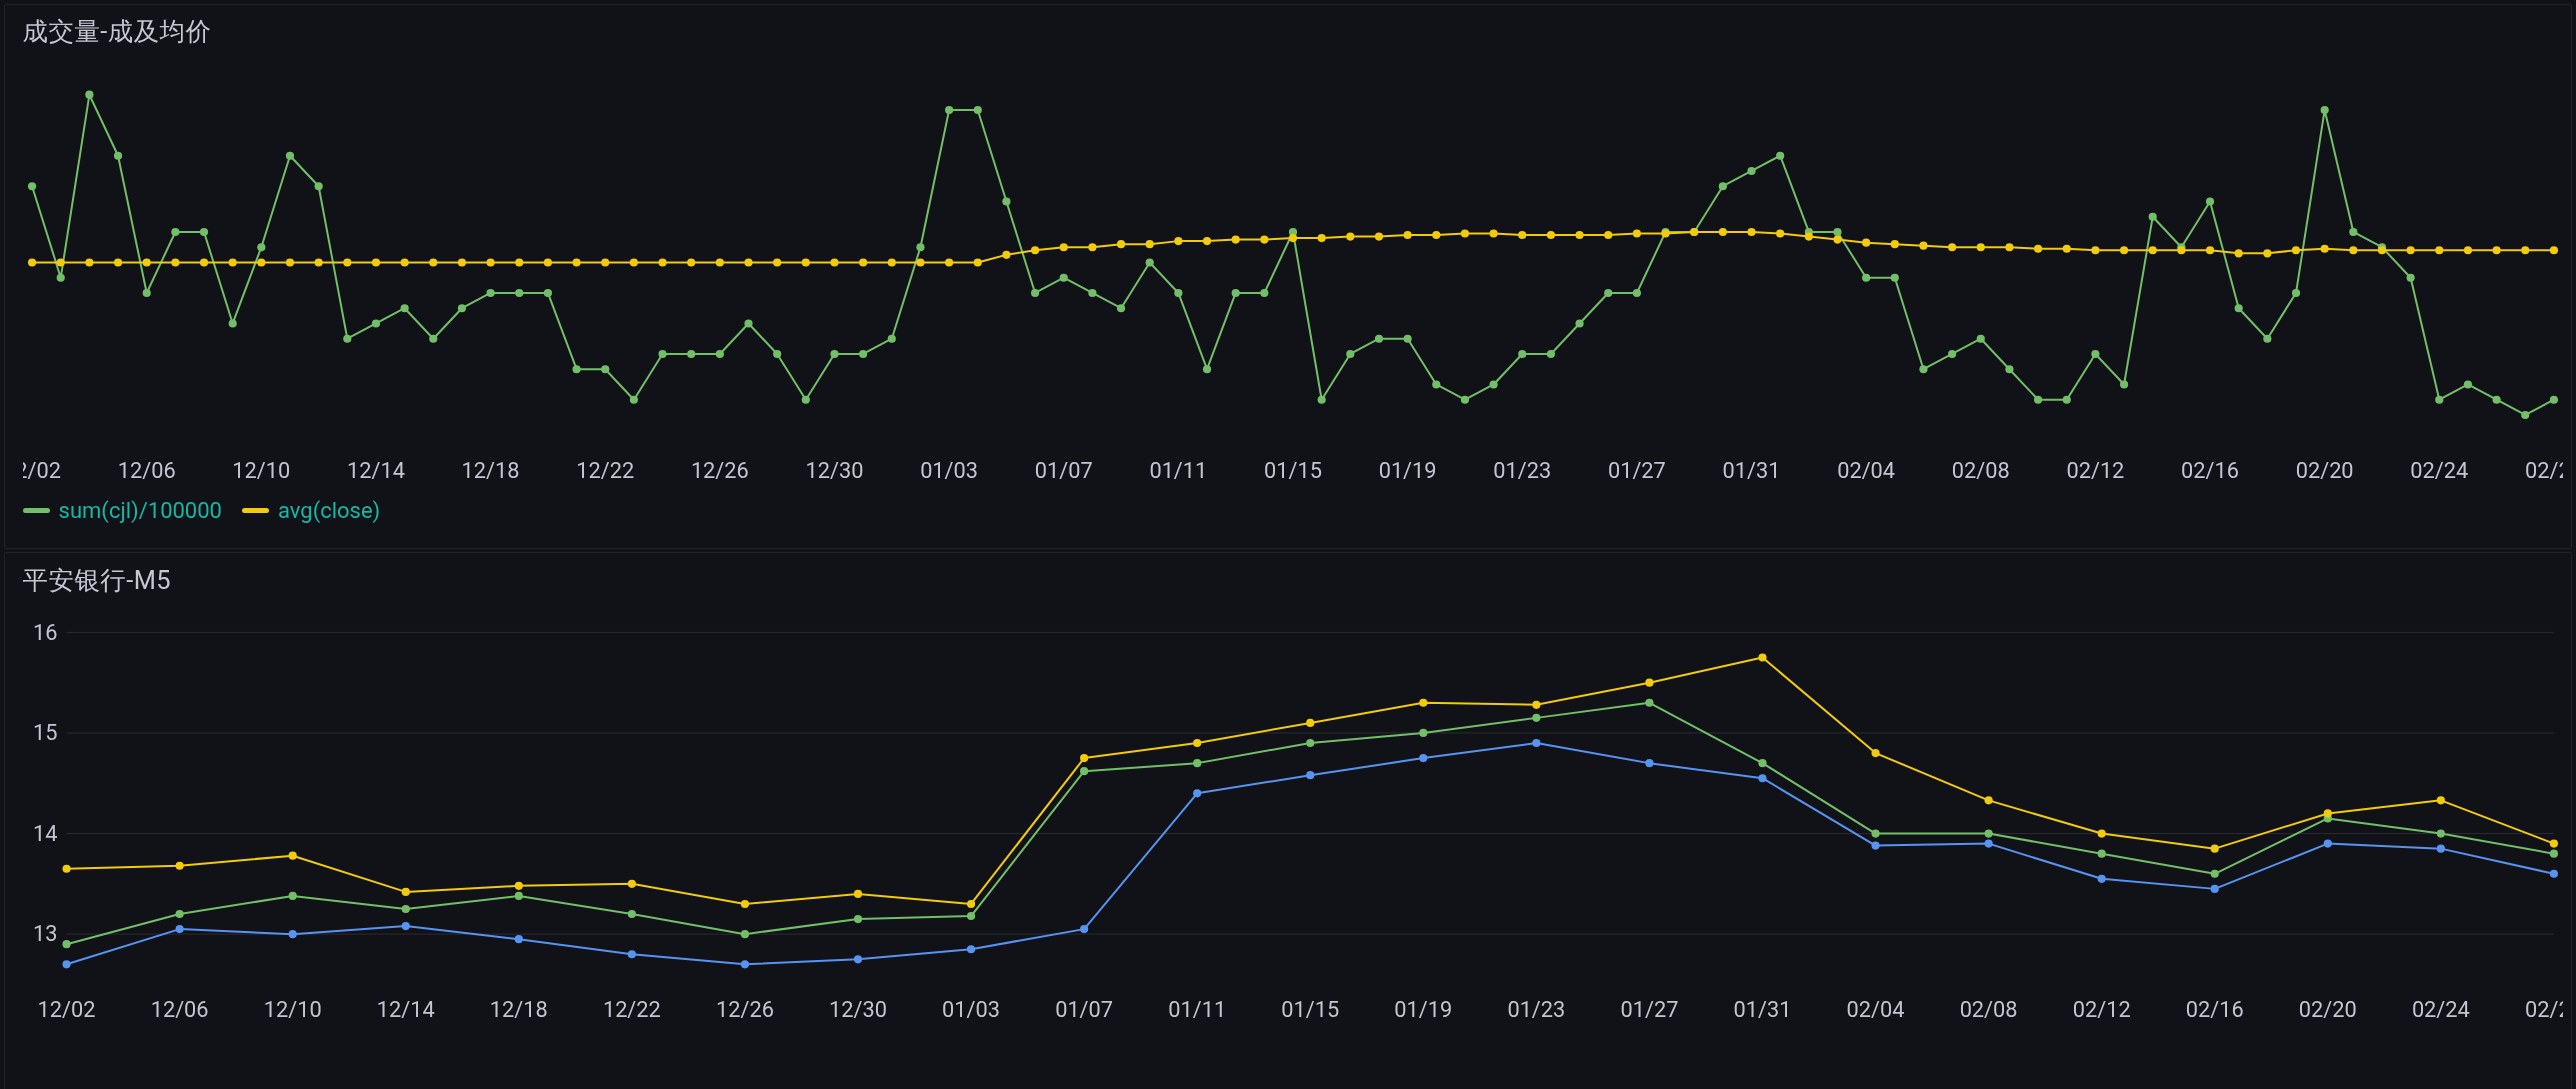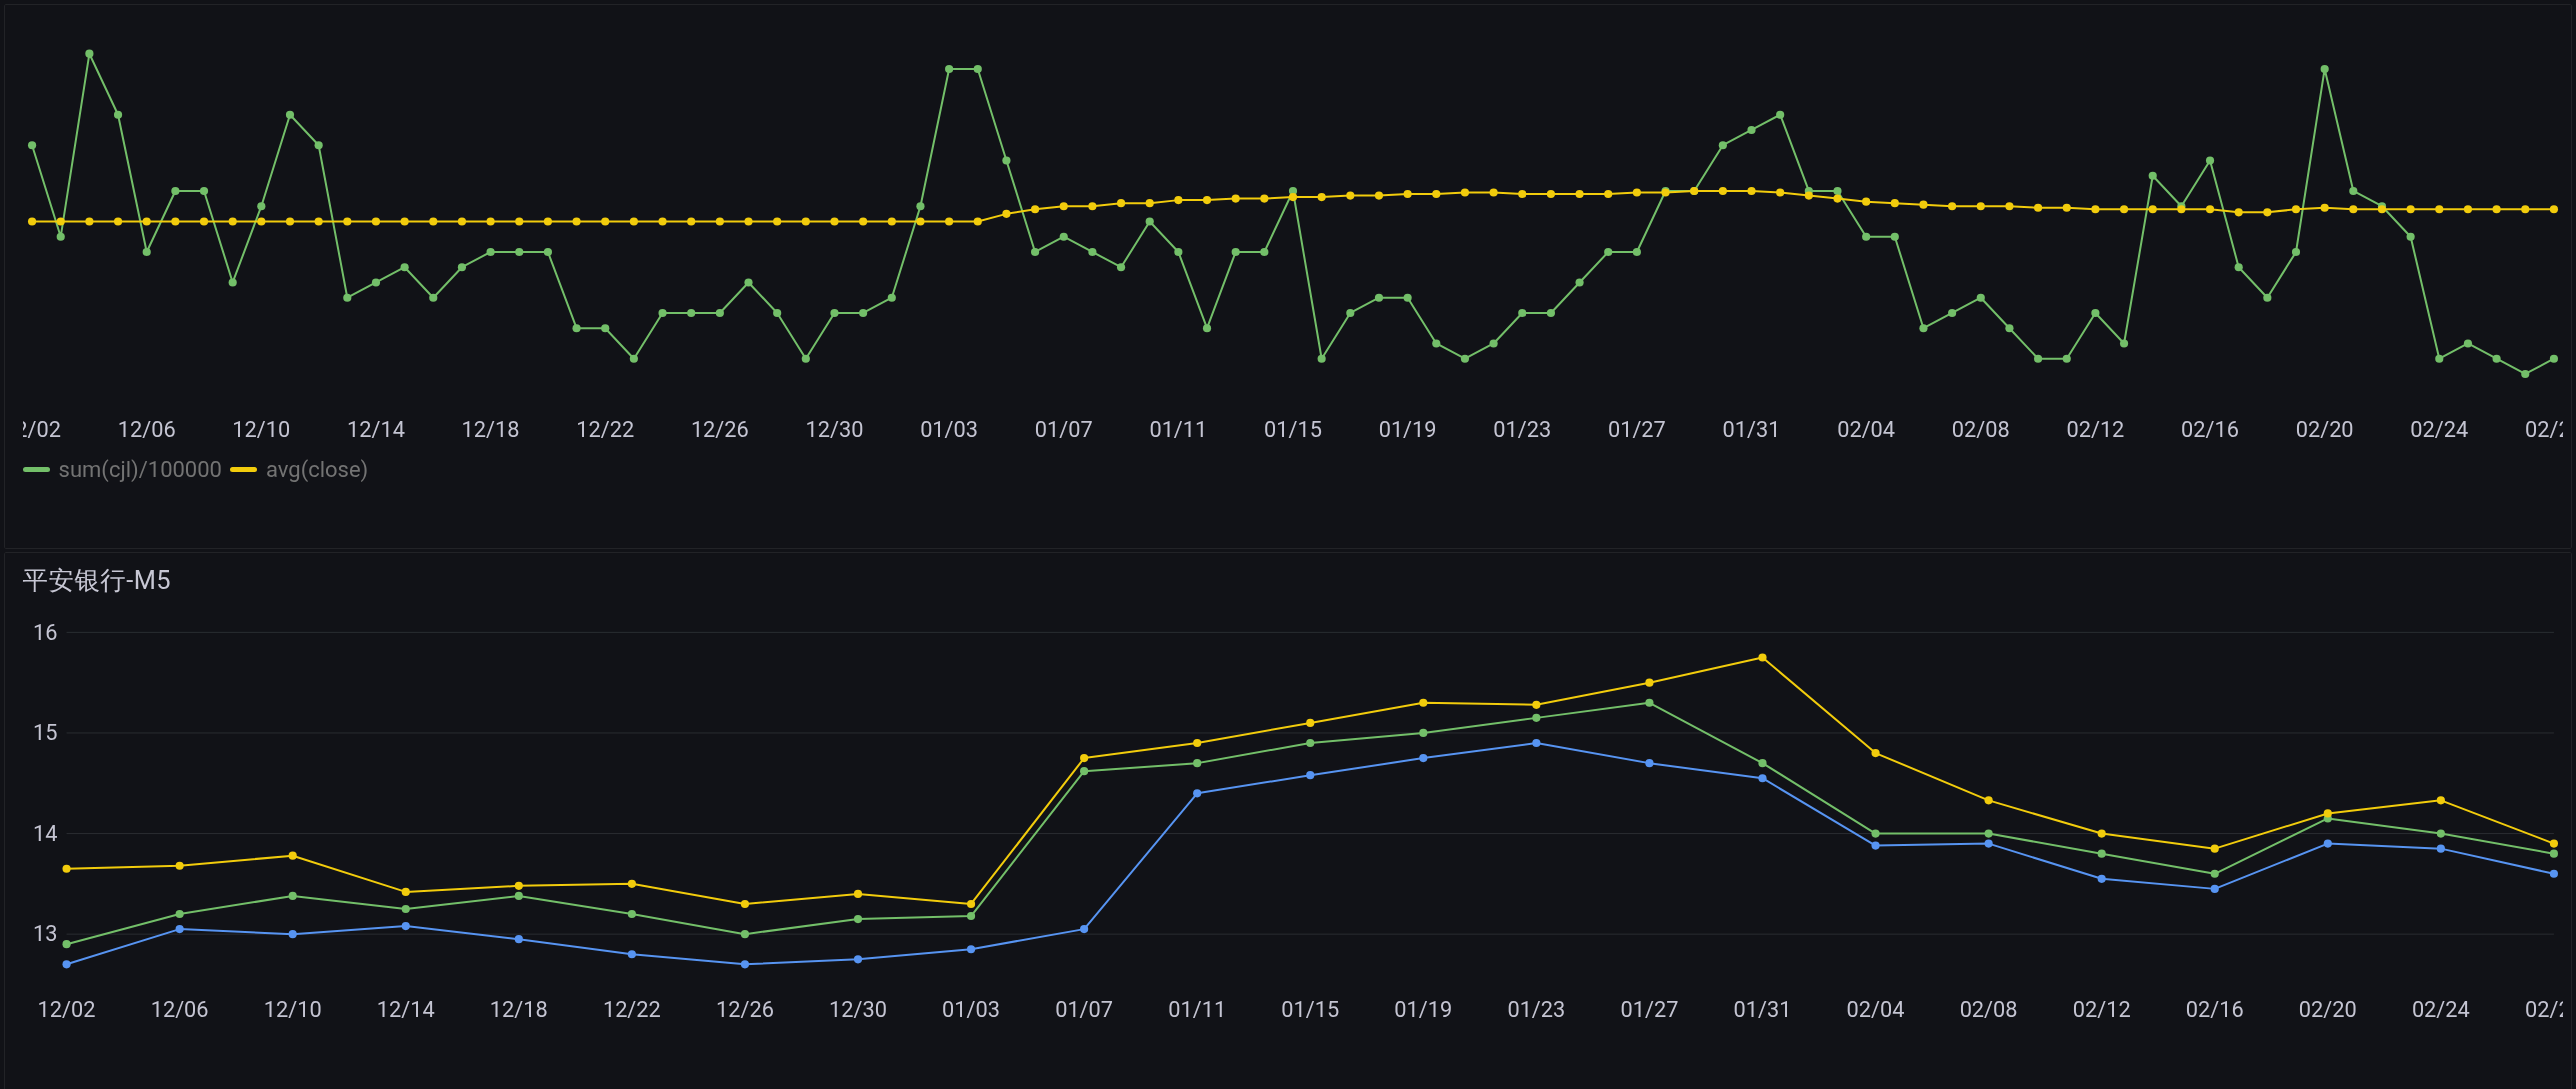--- a/index.html
+++ b/index.html
@@ -22,34 +22,35 @@
     font-size: 25.4px;
     color: #c7c7d4;
     font-weight: 400;
     margin: 1.8px 0 5.4px 0;
     letter-spacing: 0.5px;
   }
   .chart-wrap { width: 100%; }
   svg { display: block; }
   .tick-label { fill: #c4c4d2; font-size: 24px; }
   .grid-line { stroke: #2c2f34; stroke-width: 1; }
-  .legend { display: flex; align-items: center; gap: 8px; margin-top: 7.3px; font-size: 22px; color: #737373; }
+  .legend { display: flex; align-items: center; gap: 20px; margin-top: 7.3px; font-size: 22px; color: #14b8a6; }
   .legend-item { display: flex; align-items: center; gap: 9px; }
   .legend-swatch { width: 27px; height: 5.4px; border-radius: 2.7px; display: inline-block; }
   .watermark {
     position: absolute; bottom: 5.4px; right: 12.7px;
     font-size: 16.3px; color: #6b6b74; letter-spacing: 0.3px;
   }
   .panel-top { height: 545px; }
   .panel-bot { height: 616px; }
 </style>
 </head>
 <body>
 
 <div class="panel panel-top">
+  <div class="panel-title">成交量-成及均价</div>
   <div class="chart-wrap">
     <svg id="svg-top" width="2540" height="436" viewBox="0 0 2798 480">
         <text x="10" y="466" text-anchor="middle" class="tick-label">12/02</text>
         <text x="136.27272727272725" y="466" text-anchor="middle" class="tick-label">12/06</text>
         <text x="262.5454545454545" y="466" text-anchor="middle" class="tick-label">12/10</text>
         <text x="388.8181818181818" y="466" text-anchor="middle" class="tick-label">12/14</text>
         <text x="515.090909090909" y="466" text-anchor="middle" class="tick-label">12/18</text>
         <text x="641.3636363636364" y="466" text-anchor="middle" class="tick-label">12/22</text>
         <text x="767.6363636363636" y="466" text-anchor="middle" class="tick-label">12/26</text>
         <text x="893.9090909090909" y="466" text-anchor="middle" class="tick-label">12/30</text>

